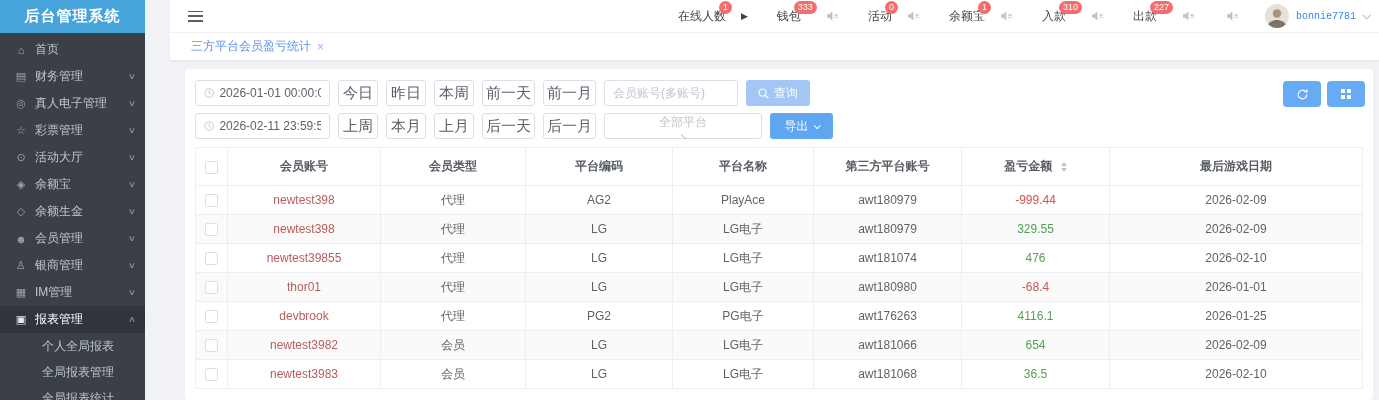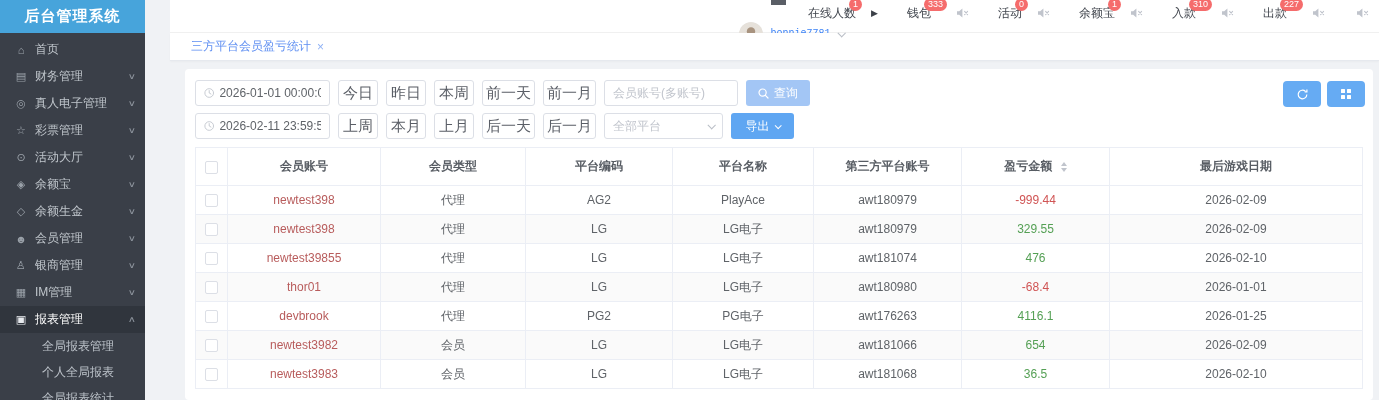--- a/index.html
+++ b/index.html
@@ -19,21 +19,21 @@
   .menu-item.active .mi-icon { color:#e7eaee; }
   .mi-label { flex:1; white-space:nowrap; overflow:hidden; }
   .mi-chevron { font-size:8px; color:#8b929b; transform:scaleX(1.4); }
   .sub-item { height:26px; display:flex; align-items:center; padding-left:42px;
     color:#bdc3ca; font-size:12px; cursor:pointer; white-space:nowrap; }
 
   
   .main { flex:1; display:flex; flex-direction:column; min-width:0; }
 
   .topbar { height:33px; background:#fff; display:flex; align-items:center;
-    padding:0 10px 0 18px; border-bottom:1px solid #f0f0f0;flex-direction:column; }
+    padding:0 10px 0 18px; border-bottom:1px solid #f0f0f0; }
   .hamburger { width:15px; height:11px; display:flex; flex-direction:column;
     justify-content:space-between; cursor:pointer; }
   .hamburger i { display:block; height:1.6px; background:#5a5e66; }
   .stats { margin-left:auto; display:flex; align-items:center; gap:29px; }
   .stat { position:relative; display:inline-flex; align-items:center; cursor:pointer; }
   .stat-label { font-size:12px; color:#40454d; }
   .badge { background:#f56c6c; color:#fff; font-size:9px; line-height:13px; min-width:13px;
     padding:0 4px; border-radius:8px; text-align:center; align-self:flex-start;
     transform:translate(-7px,-7px); font-style:normal; }
   .play { font-size:9px; color:#3c4148; margin-left:2px; }
@@ -66,21 +66,21 @@
   .f-row { display:flex; align-items:center; gap:8px; margin-bottom:7px; }
   .input { height:26px; border:1px solid #dcdfe6; border-radius:3px; background:#fff;
     display:inline-flex; align-items:center; padding:0 8px; gap:5px; }
   .date-input { width:135px; }
   .date-input input { border:none; outline:none; width:100%; font-size:12px; color:#5f6368;
     font-family:inherit; background:transparent; }
   .acct-input { width:134px; }
   .acct-input input { border:none; outline:none; width:100%; font-size:12px; color:#5f6368;
     font-family:inherit; background:transparent; }
   .acct-input input::placeholder { color:#c0c4cc; }
-  .select { width:119px; justify-content:space-between; cursor:pointer; }
+  .select { width:158px; justify-content:space-between; cursor:pointer;flex-direction:column; }
   .select-value { font-size:12px; color:#c0c4cc; }
   .qbtn { min-width:40px; height:26px; padding:0 3px; background:#fff; border:1px solid #dcdfe6;
     border-radius:3px; font-size:15px; color:#5a5e66; cursor:pointer; font-family:inherit; }
   .btn { height:26px; border:none; border-radius:3px; color:#fff; font-size:12px;
     display:inline-flex; align-items:center; justify-content:center; gap:5px; cursor:pointer;
     font-family:inherit; padding:0 12px; min-width:63px; }
   .btn-search { background:#a3c6f5; }
   .btn-export { background:#5fa6f2; }
   .btn-export .chev { border-color:#fff; width:5px; height:5px; }
 
@@ -170,23 +170,23 @@
           <span class="mi-label">IM管理</span>
           <span class="mi-chevron">∨</span>
         </div>
 
         <div class="menu-item active">
           <span class="mi-icon">▣</span>
           <span class="mi-label">报表管理</span>
           <span class="mi-chevron">∧</span>
         </div>
 
+        <div class="sub-item">个人全局报表</div>
+
         <div class="sub-item">全局报表管理</div>
-
-        <div class="sub-item">个人全局报表</div>
 
         <div class="sub-item">全局报表统计</div>
 
     </nav>
   </aside>
 
   <div class="main">
 
     <header class="topbar">
       <span class="hamburger">

